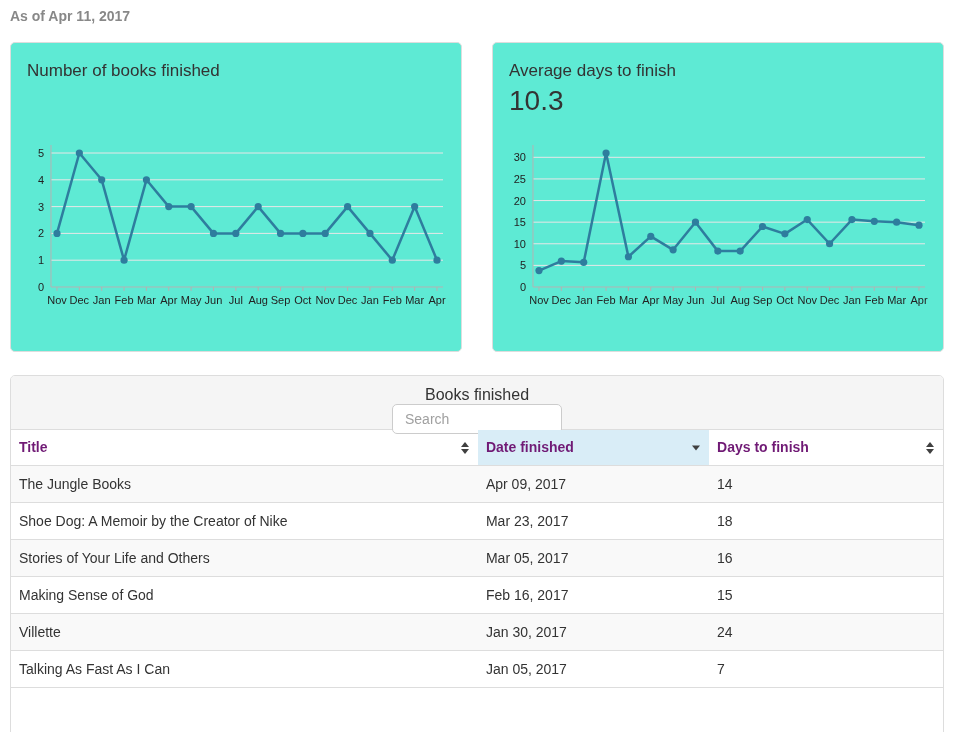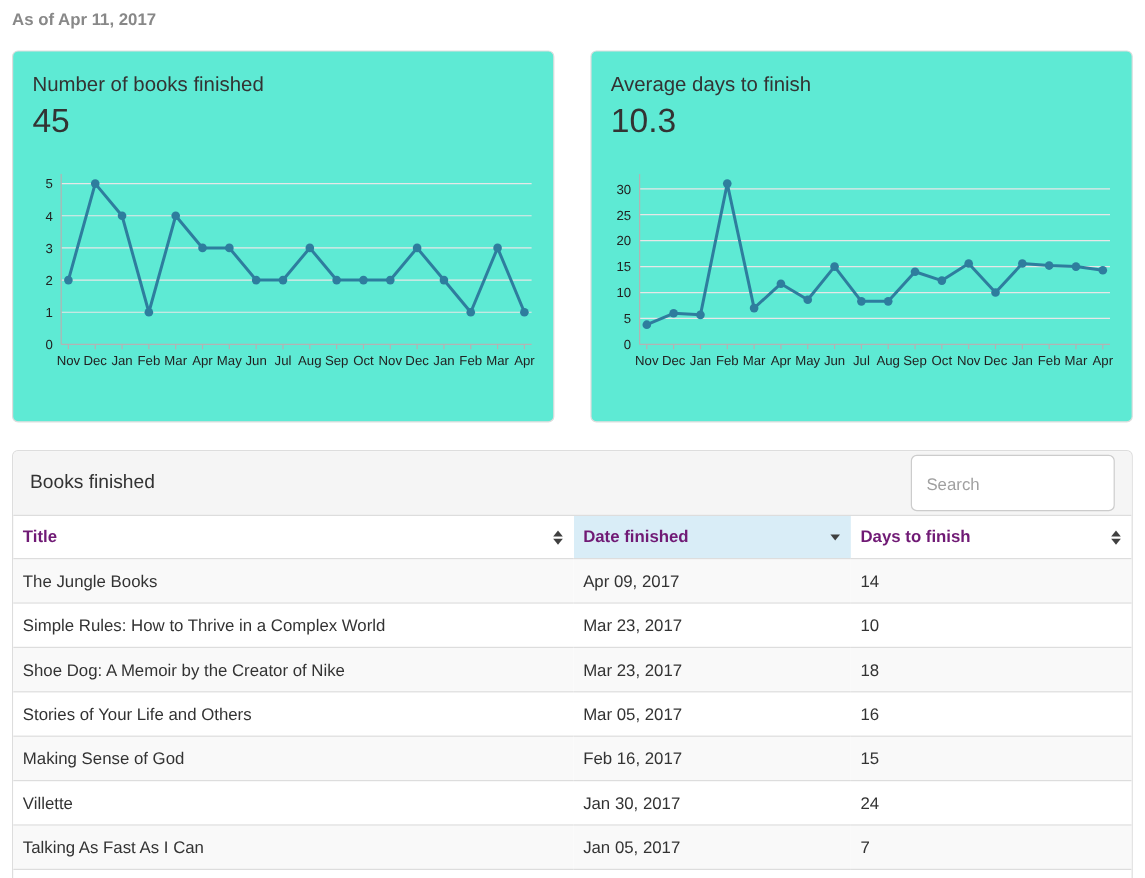--- a/index.html
+++ b/index.html
@@ -15,22 +15,22 @@
   .card.first  { left:10px; }
   .card.second { left:492px; }
   .card-title { padding:18px 16px 0 16px; font-size:17px; font-weight:500; color:#333; }
   .card-value { padding:4px 16px 0 16px; font-size:28px; color:#333; }
   .chart-svg { position:absolute; left:2px; top:96px; width:444px; height:176px; }
 
   
   .panel { position:absolute; left:10px; top:375px; width:934px; height:380px;
            background:#fff; border:1px solid #ddd; border-radius:5px; overflow:hidden; }
   .panel-heading { height:54px; background:#f5f5f5; border-bottom:1px solid #ddd;
-                   display:flex; align-items:center; justify-content:space-between;
-                   padding:10px 14px; }
+                   display:flex; align-items:center; 
+                   padding:10px 14px;flex-direction:column; }
   .panel-title { font-size:16px; color:#333; }
   .search-input { width:170px; height:47px; border:1px solid #ccc; border-radius:5px;
                   padding:6px 12px; font-size:14px; color:#555; outline:none;
                   font-family:"Liberation Sans", sans-serif; }
   .search-input::placeholder { color:#a0a0a0; }
 
   table.books { width:100%; border-collapse:collapse; table-layout:fixed; }
   th { text-align:left; font-size:14px; font-weight:bold; color:#701a75;
        padding:8px; line-height:19px; border-bottom:1px solid #ddd;
        position:relative; cursor:pointer; }
@@ -53,21 +53,20 @@
 </style>
 </head>
 <body>
 
 <div class="page">
 
   <div class="asof">As of Apr 11, 2017</div>
 
   <div class="card first">
     <div class="card-title">Number of books finished</div>
-    <div class="card-value">45</div>
     <svg class="chart-svg" id="chart0" viewBox="0 0 444 176">
         <line x1="38" y1="148" x2="430" y2="148" stroke="#b3b3b3" stroke-width="1"></line>
         <text x="31" y="152" text-anchor="end" font-size="11" fill="#222">0</text>
         <line x1="38" y1="121.2" x2="430" y2="121.2" stroke="#e7e7e7" stroke-width="1"></line>
         <text x="31" y="125.2" text-anchor="end" font-size="11" fill="#222">1</text>
         <line x1="38" y1="94.4" x2="430" y2="94.4" stroke="#e7e7e7" stroke-width="1"></line>
         <text x="31" y="98.4" text-anchor="end" font-size="11" fill="#222">2</text>
         <line x1="38" y1="67.60000000000001" x2="430" y2="67.60000000000001" stroke="#e7e7e7" stroke-width="1"></line>
         <text x="31" y="71.60000000000001" text-anchor="end" font-size="11" fill="#222">3</text>
         <line x1="38" y1="40.8" x2="430" y2="40.8" stroke="#e7e7e7" stroke-width="1"></line>
@@ -231,25 +230,20 @@
               </span></th>
           </tr>
         </thead>
       <tbody id="books-tbody">
           <tr>
             <td>The Jungle Books</td>
             <td>Apr 09, 2017</td>
             <td>14</td>
           </tr>
           <tr>
-            <td>Simple Rules: How to Thrive in a Complex World</td>
-            <td>Mar 23, 2017</td>
-            <td>10</td>
-          </tr>
-          <tr>
             <td>Shoe Dog: A Memoir by the Creator of Nike</td>
             <td>Mar 23, 2017</td>
             <td>18</td>
           </tr>
           <tr>
             <td>Stories of Your Life and Others</td>
             <td>Mar 05, 2017</td>
             <td>16</td>
           </tr>
           <tr>

